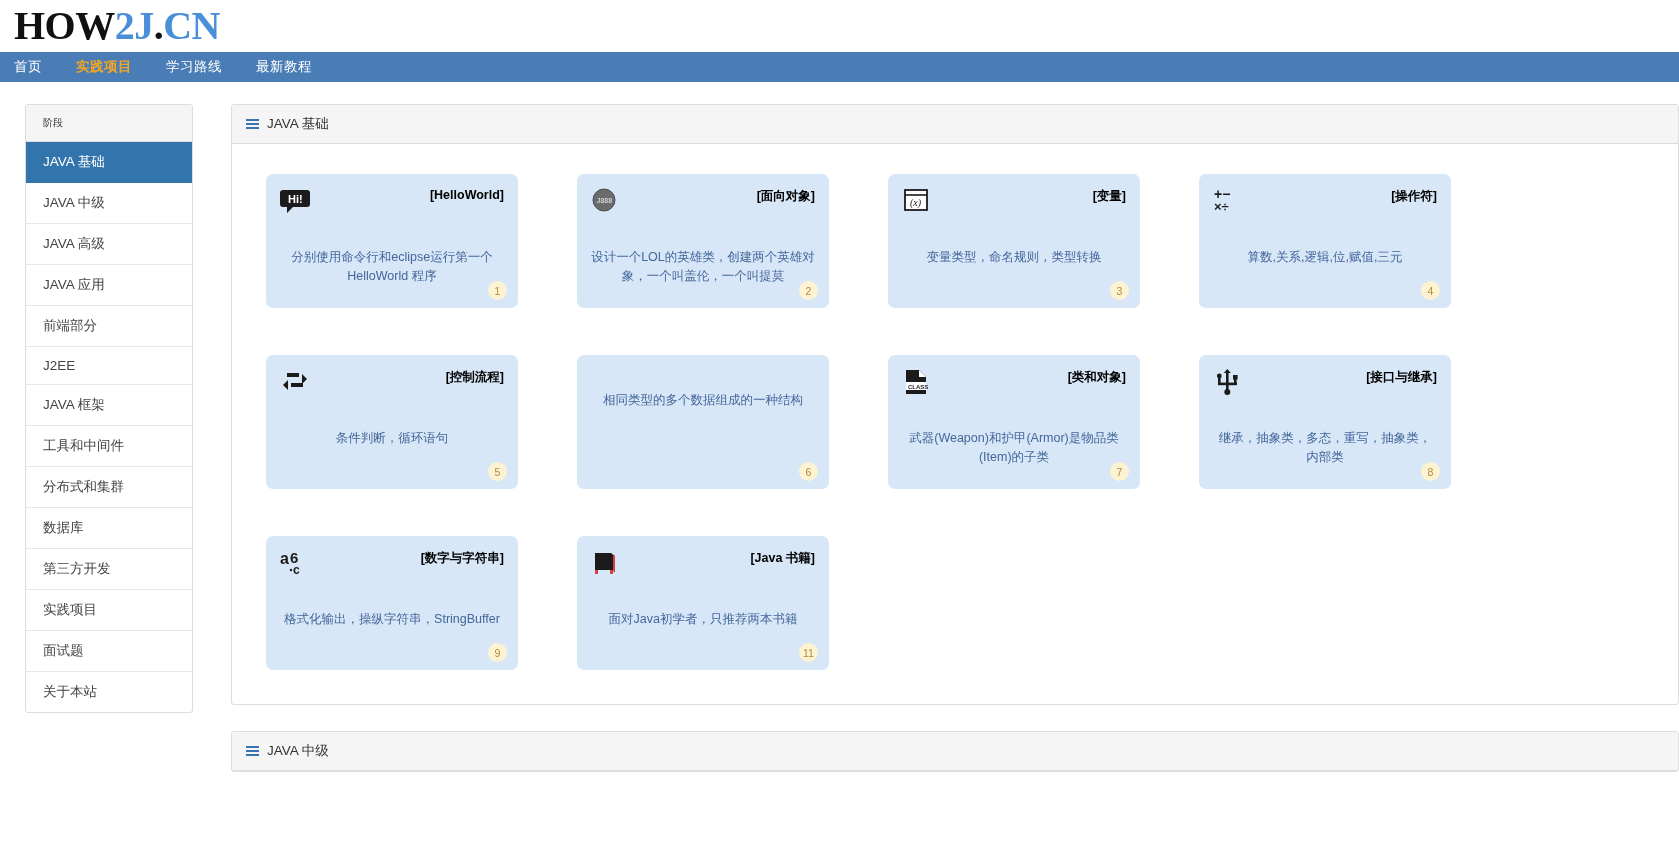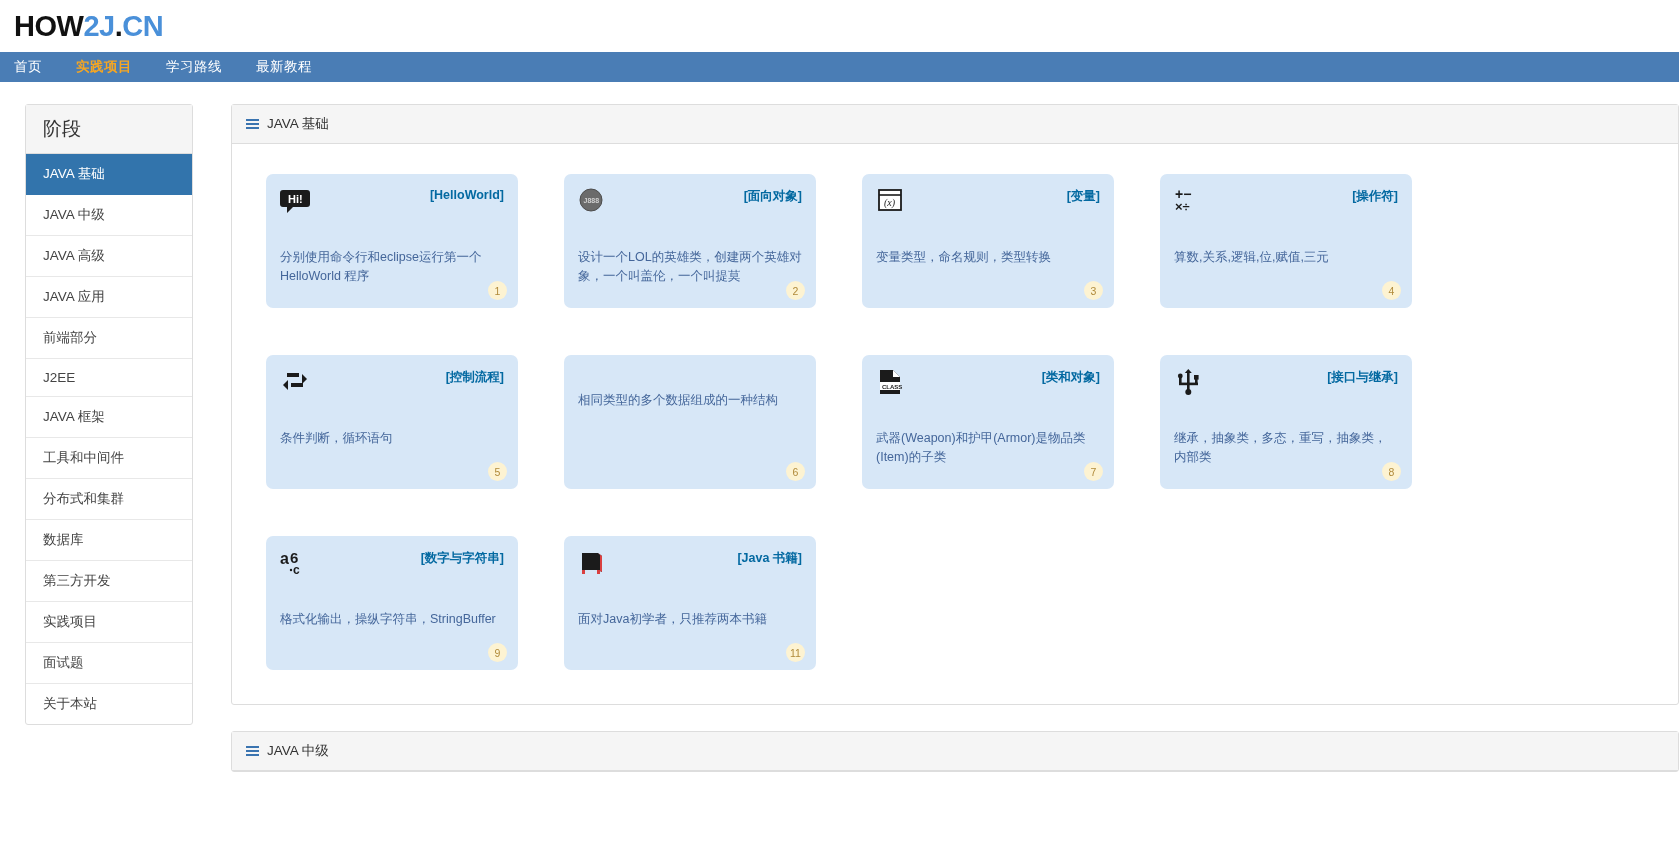--- a/index.html
+++ b/index.html
@@ -13,24 +13,24 @@
 
   
   .logo-bar {
     height: 52px;
     background: #ffffff;
     display: flex;
     align-items: center;
     padding-left: 14px;
   }
   .logo {
-    font-size: 29px;
+    font-size: 40px;
     font-weight: 800;
     letter-spacing: -0.5px;
-    font-family: Liberation Sans, sans-serif;
+    font-family: Liberation Serif, serif;
     line-height: 1;
     white-space: nowrap;
   }
   .logo .black { color: #111111; }
   .logo .blue  { color: #4a90d9; }
 
   
   .navbar {
     height: 30px;
     background: #4a7db5;
@@ -62,21 +62,21 @@
     margin-left: 25px;
     border: 1px solid #dddddd;
     border-radius: 3px;
     background: #ffffff;
     flex: 0 0 auto;
   }
   .sidebar-head {
     background: #f5f5f5;
     border-bottom: 1px solid #dddddd;
     padding: 11px 0 11px 17px;
-    font-size: 19px;
+    font-size: 10px;
     color: #333333;
   }
   .sidebar-item {
     padding: 11px 0 11px 17px;
     font-size: 13.5px;
     color: #444444;
     border-bottom: 1px solid #e8e8e8;
     cursor: pointer;
     white-space: nowrap;
   }
@@ -124,22 +124,23 @@
   .list-icon i:nth-child(2) { top: 5px; }
   .list-icon i:nth-child(3) { top: 9px; }
 
   .panel-body {
     padding: 30px 34px 34px 34px;
   }
 
   
   .card-row {
     display: flex;
-    gap: 46px;
+    gap: 59px;
     margin-bottom: 47px;
+    text-align: center;
   }
   .card-row:last-child { margin-bottom: 0; }
 
   .card {
     width: 252px;
     height: 134px;
     background: #d7e7f7;
     border-radius: 7px;
     padding: 12px 14px 10px 14px;
     position: relative;
@@ -153,21 +154,21 @@
     height: 38px;
   }
   .card-icon {
     width: 30px; height: 30px;
     display: flex; align-items: center; justify-content: flex-start;
     flex: 0 0 auto;
   }
   .card-title {
     font-size: 12.5px;
     font-weight: bold;
-    color: #0369a1;
+    color: #000000;
     white-space: nowrap;
     padding-top: 2px;
   }
   .card-desc {
     margin-top: 24px;
     font-size: 12.5px;
     color: #44669a;
     line-height: 1.55;
   }
   .card-num {

